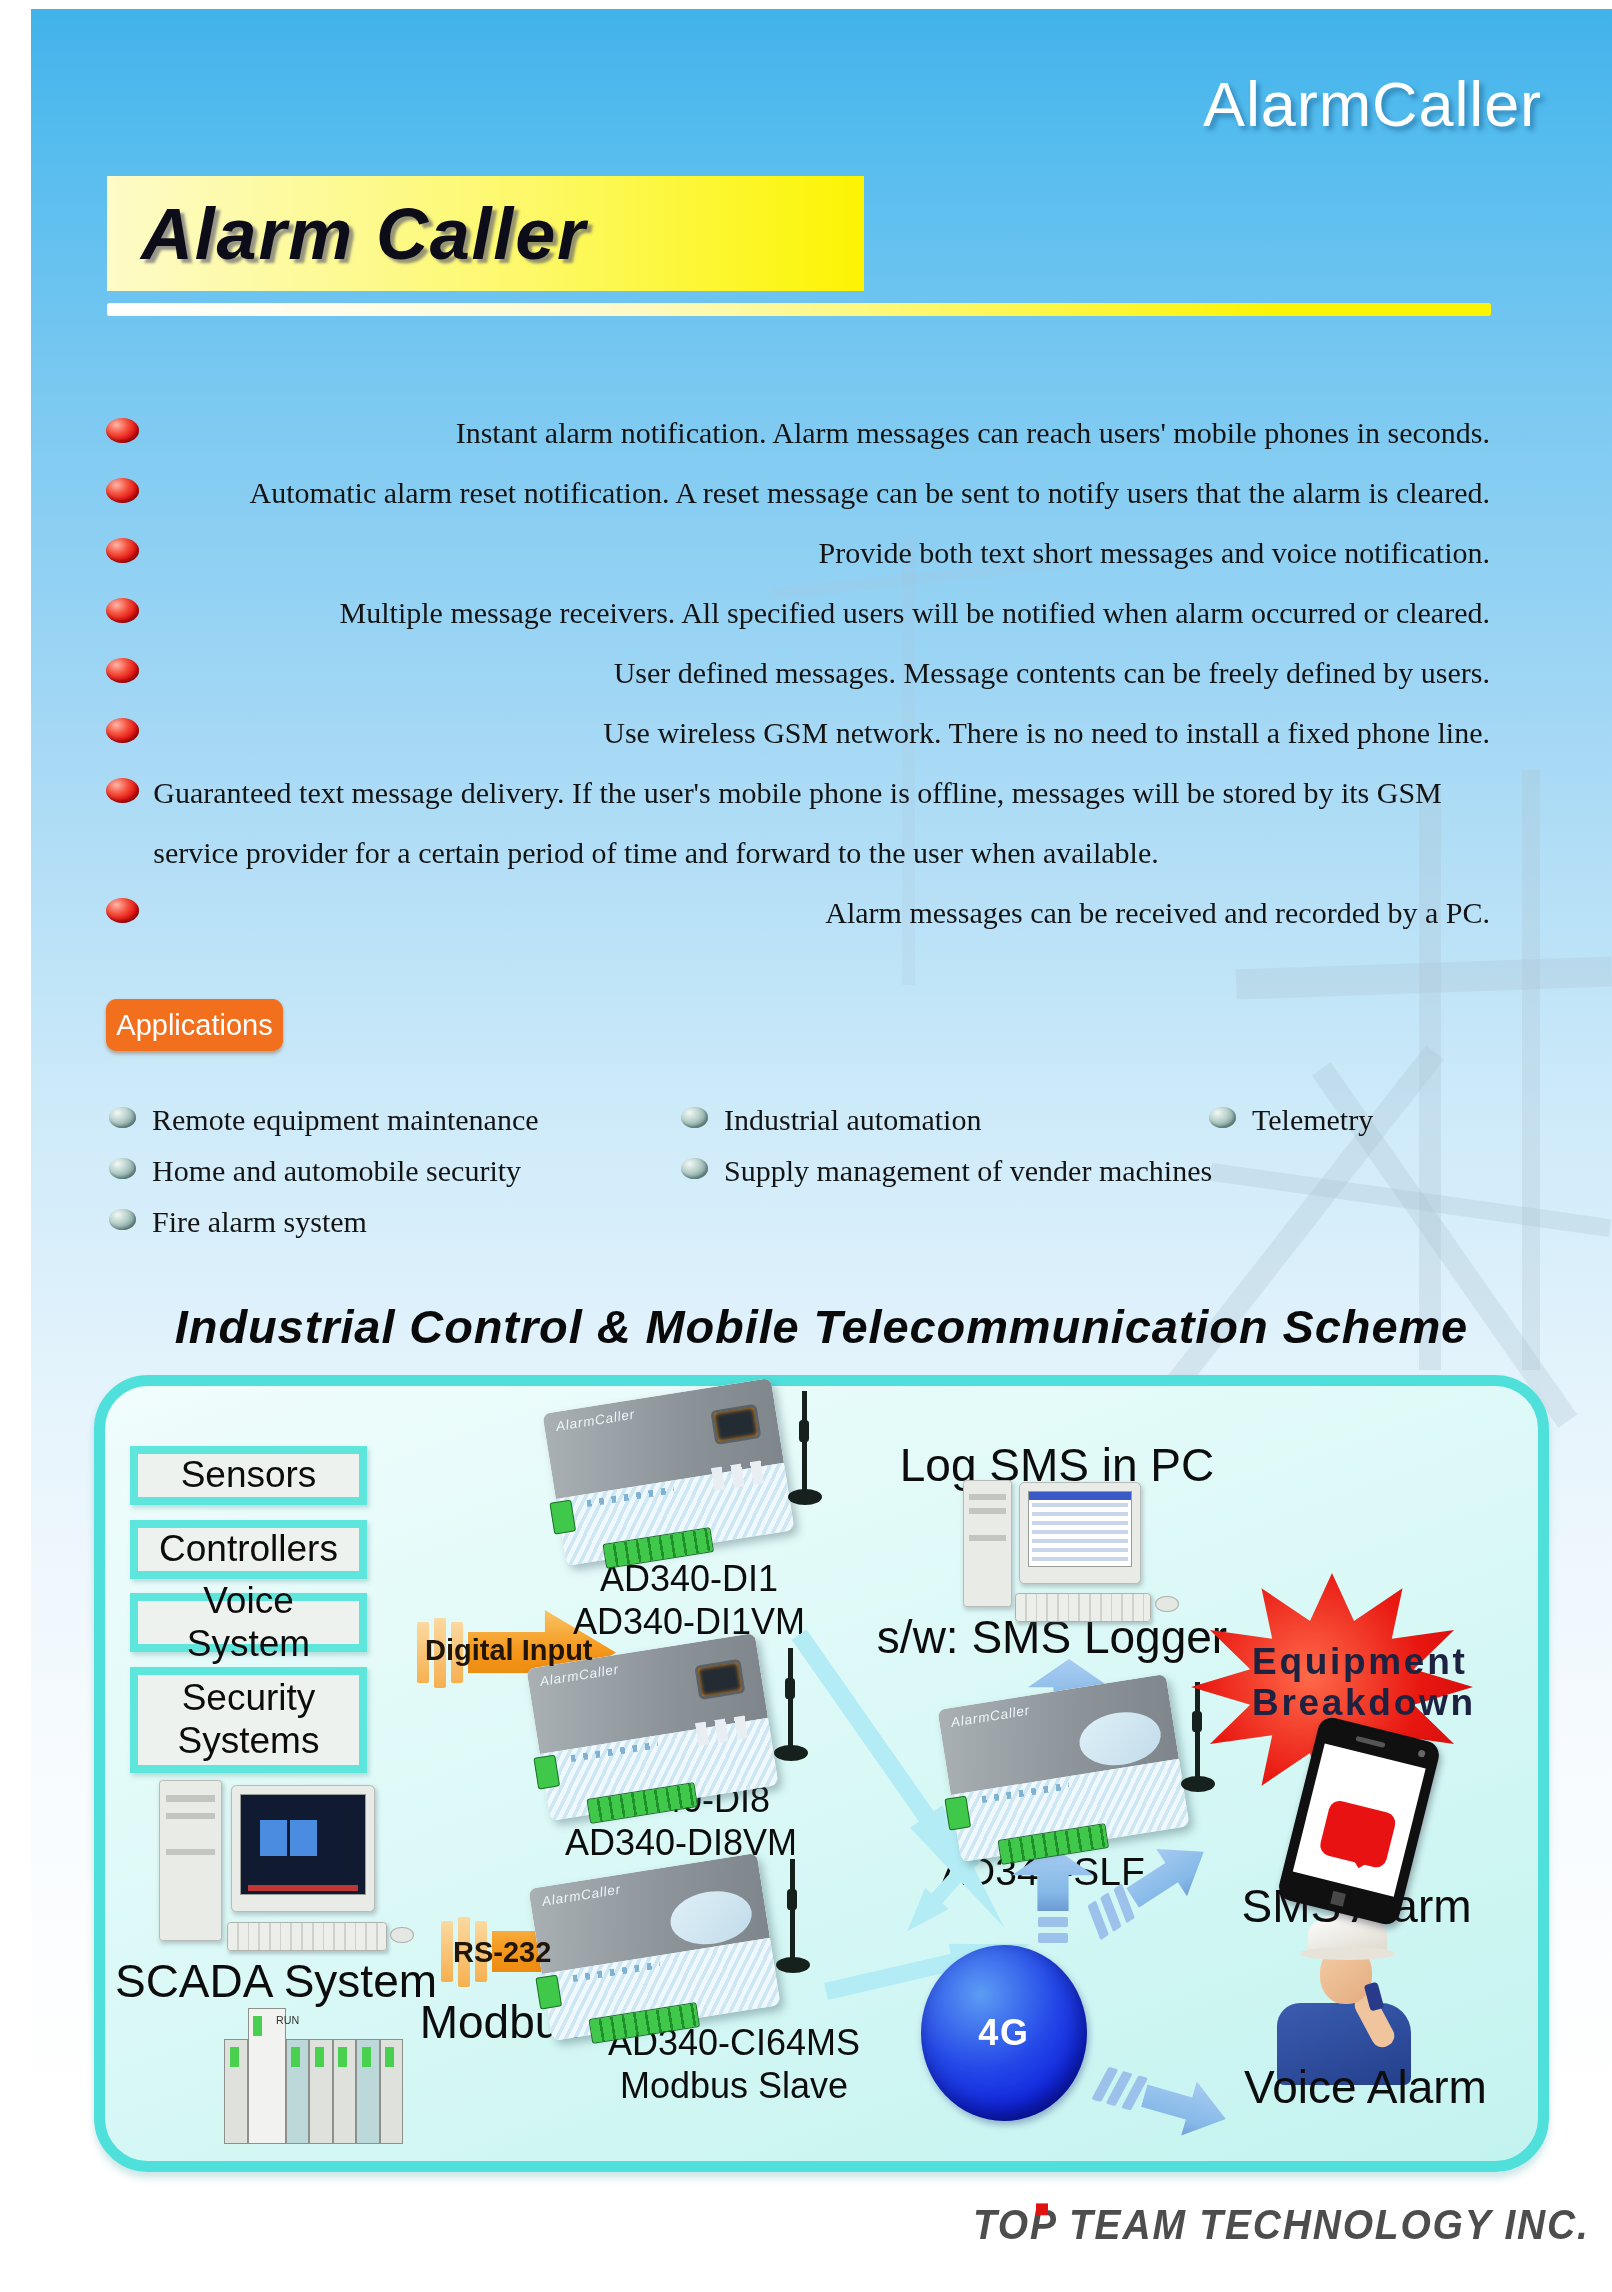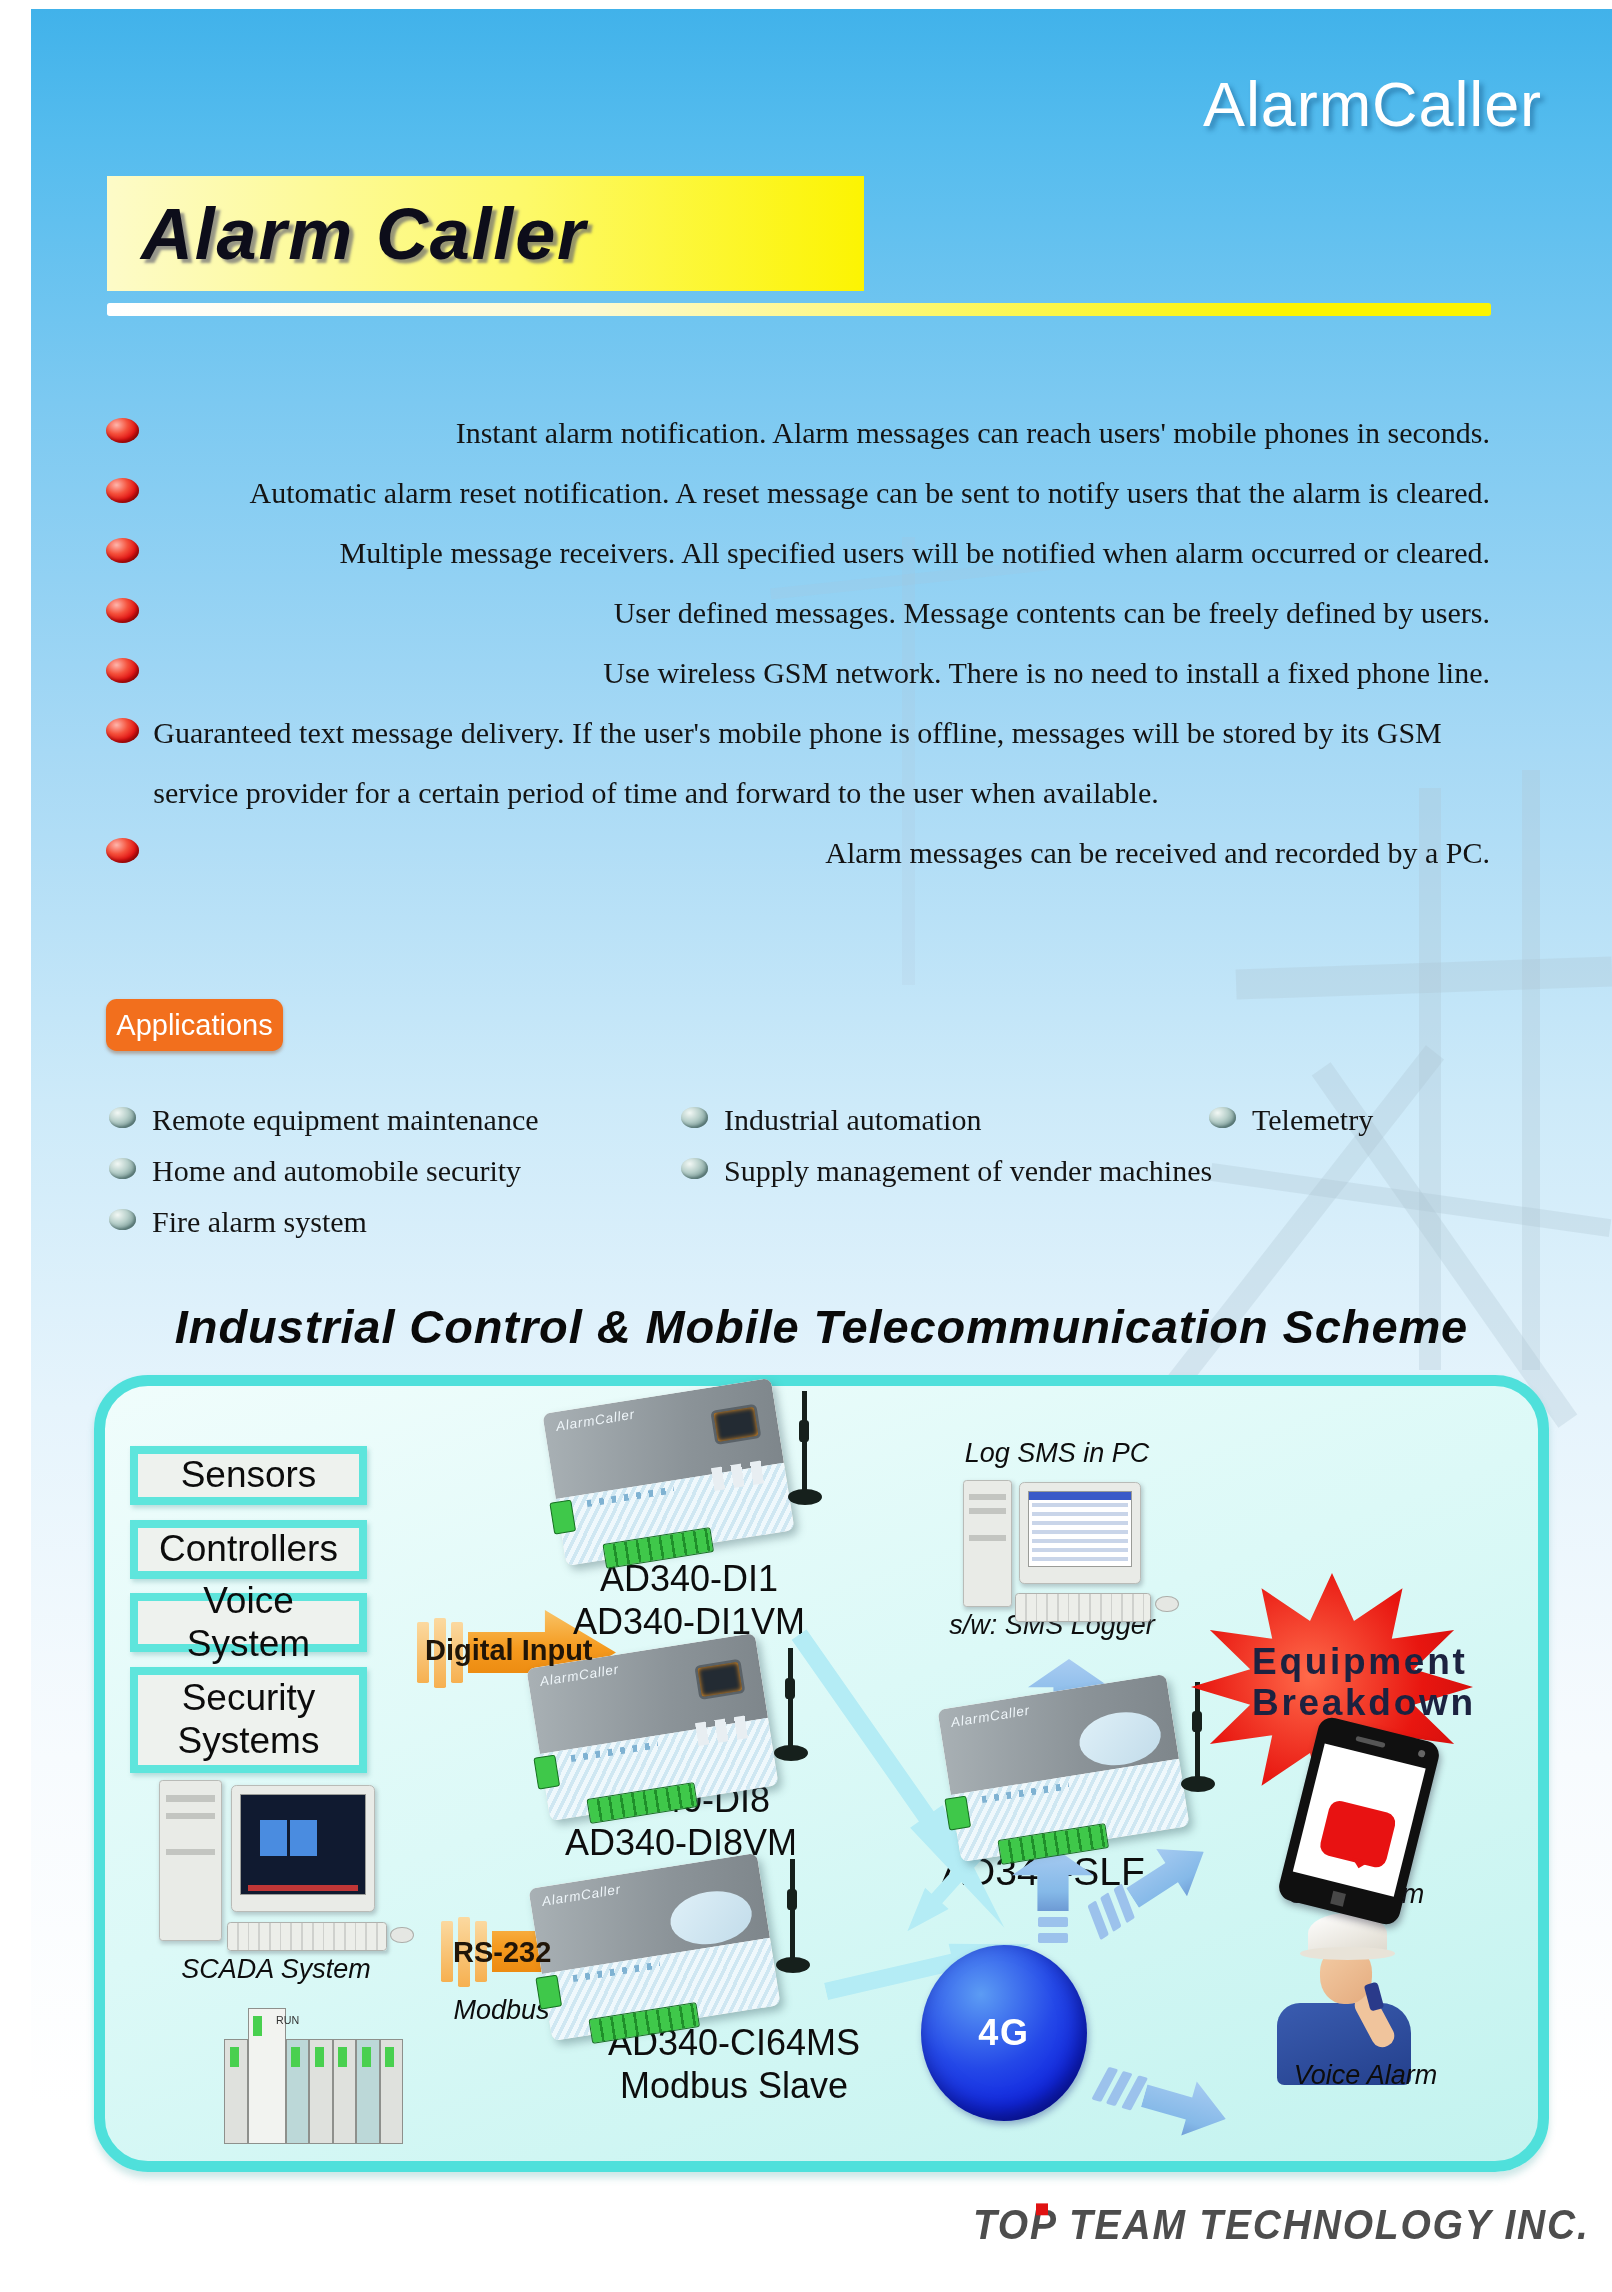--- a/index.html
+++ b/index.html
@@ -76,21 +76,21 @@
   }
   .src-box{
     position:absolute;left:130px;width:237px;box-sizing:border-box;
     background:#eef2ee;border:8px solid #5ee5dc;
     display:flex;align-items:center;justify-content:center;text-align:center;
     font-size:37px;color:#0c0c0c;line-height:1.15;
     box-shadow:1.8px 2.7px 4.5px rgba(70,150,150,.3);
   }
   .lbl{position:absolute;text-align:center;color:#0d0d0d;}
   .lbl.dev{font-size:36px;width:358px;}
-  .lbl.big{font-size:27px;font-style:italic;}
+  .lbl.big{font-size:46px;}
   
   .oarrow{position:absolute;display:flex;align-items:center;}
   .oarrow .dash{width:11.6px;height:61px;margin-right:5.4px;border-radius:1.8px;
     background:linear-gradient(180deg,#fbd9a0,#f6b050);}
   .oarrow .dash.d2{height:70px;}
   .oarrow .head{
     width:148px;height:85px;
     background:linear-gradient(180deg,#f9c468 0%,var(--arrow-orange) 45%,#e67f06 100%);
     clip-path:polygon(0 26%,52% 26%,52% 0,100% 50%,52% 100%,52% 74%,0 74%);
   }
@@ -240,20 +240,24 @@
   <div class="feat">
       <span class="bullet"></span>
       <span class="ftext">Instant alarm notification.  Alarm messages can reach users' mobile phones in seconds.</span>
     </div>
   <div class="feat">
       <span class="bullet"></span>
       <span class="ftext">Automatic alarm reset notification.  A reset message can be sent to notify users that the alarm is cleared.</span>
     </div>
   <div class="feat">
       <span class="bullet"></span>
+      <span class="ftext">Provide both text short messages and voice notification.</span>
+    </div>
+  <div class="feat">
+      <span class="bullet"></span>
       <span class="ftext">Multiple message receivers.  All specified users will be notified when alarm occurred or cleared.</span>
     </div>
   <div class="feat">
       <span class="bullet"></span>
       <span class="ftext">User defined messages.  Message contents can be freely defined by users.</span>
     </div>
   <div class="feat">
       <span class="bullet"></span>
       <span class="ftext">Use wireless GSM network.  There is no need to install a fixed phone line.</span>
     </div>

